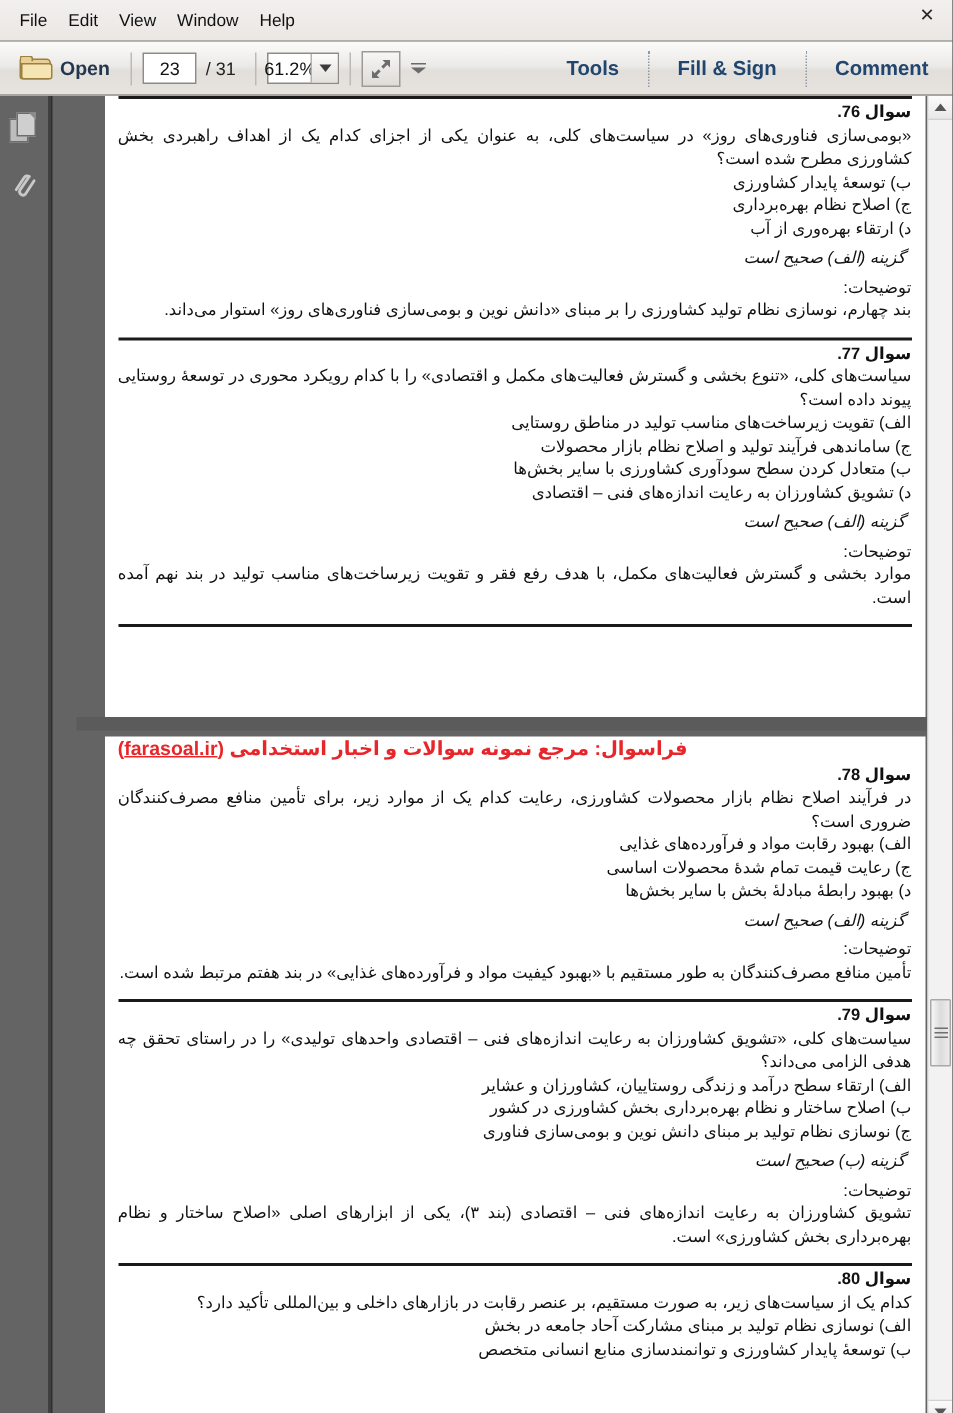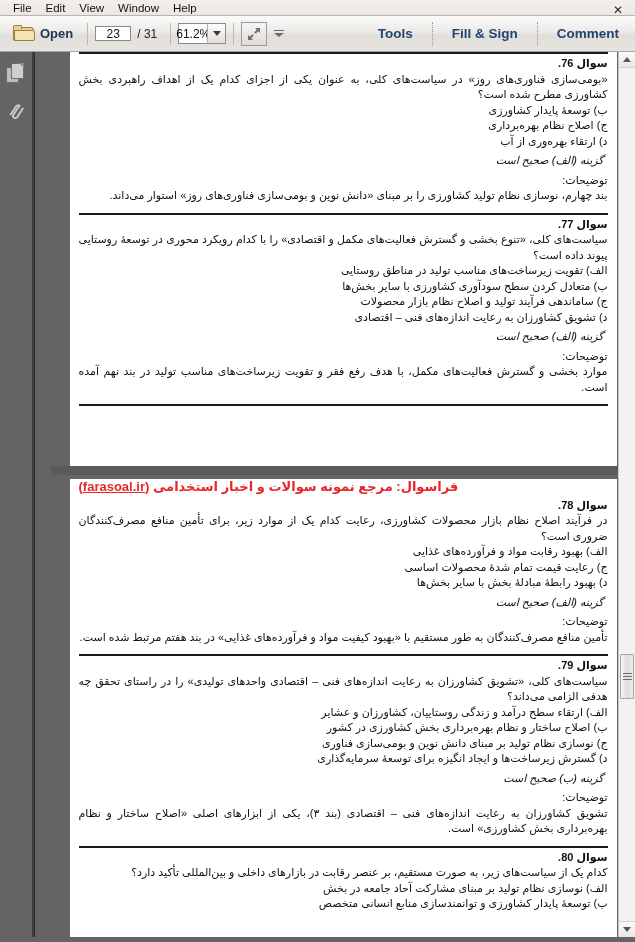--- a/index.html
+++ b/index.html
@@ -8,21 +8,21 @@
     margin: 0; padding: 0;
     width: 635px; height: 942px;
     overflow: hidden;
     background: #646464;
     font-family: "Liberation Sans", "DejaVu Sans", sans-serif;
   }
 
   
   .menubar {
     direction: ltr;
-    height: 16px;
+    height: 28px;
     background: linear-gradient(to bottom, #f2f0ee 0%, #eae7e3 100%);
     border-bottom: 1px solid #b9b5b0;
     display: flex;
     align-items: center;
     padding: 0 6px;
     position: relative;
   }
   .menubar .mi {
     font-size: 11.5px;
     color: #111;
@@ -86,21 +86,21 @@
     flex: none;
   }
   .sep-dot {
     width: 0; height: 24px;
     border-left: 1px dotted #8f9aa6;
     margin: 0 9px;
     flex: none;
   }
 
   .pagebox {
-    width: 36px; height: 15px;
+    width: 36px; height: 21px;
     background: #fff;
     border: 1px solid #8e8a85;
     font-size: 12px; color: #111;
     display: flex; align-items: center; justify-content: center;
     cursor: text;
   }
   .pagetotal {
     font-size: 12px; color: #222;
     margin: 0 6px;
     white-space: nowrap;
@@ -396,22 +396,22 @@
           <p class="expl-label">توضیحات:</p>
           <p class="expl">بند چهارم، نوسازی نظام تولید کشاورزی را بر مبنای «دانش نوین و بومی‌سازی فناوری‌های روز» استوار می‌داند.</p>
         </div>
 
         <hr class="hr-strong" style="margin-top:9px">
 
         <div>
           <p class="q-num">سوال 77.</p>
           <p class="q-text">سیاست‌های کلی، «تنوع بخشی و گسترش فعالیت‌های مکمل و اقتصادی» را با کدام رویکرد محوری در توسعهٔ روستایی پیوند داده است؟</p>
           <p class="opt">الف) تقویت زیرساخت‌های مناسب تولید در مناطق روستایی</p>
+          <p class="opt">ج) ساماندهی فرآیند تولید و اصلاح نظام بازار محصولات</p>
           <p class="opt">ب) متعادل کردن سطح سودآوری کشاورزی با سایر بخش‌ها</p>
-          <p class="opt">ج) ساماندهی فرآیند تولید و اصلاح نظام بازار محصولات</p>
           <p class="opt">د) تشویق کشاورزان به رعایت اندازه‌های فنی – اقتصادی</p>
           <p class="ans">گزینه (الف) صحیح است</p>
           <p class="expl-label">توضیحات:</p>
           <p class="expl">موارد بخشی و گسترش فعالیت‌های مکمل، با هدف رفع فقر و تقویت زیرساخت‌های مناسب تولید در بند نهم آمده است.</p>
         </div>
 
         <hr class="hr-strong" style="margin-top:9px">
       </div>
     </div>
 
@@ -434,21 +434,20 @@
         </div>
 
         <hr class="hr-strong" style="margin-top:9px">
 
         <div>
           <p class="q-num">سوال 79.</p>
           <p class="q-text">سیاست‌های کلی، «تشویق کشاورزان به رعایت اندازه‌های فنی – اقتصادی واحدهای تولیدی» را در راستای تحقق چه هدفی الزامی می‌داند؟</p>
           <p class="opt">الف) ارتقاء سطح درآمد و زندگی روستاییان، کشاورزان و عشایر</p>
           <p class="opt">ب) اصلاح ساختار و نظام بهره‌برداری بخش کشاورزی در کشور</p>
           <p class="opt">ج) نوسازی نظام تولید بر مبنای دانش نوین و بومی‌سازی فناوری</p>
-          <p class="opt">د) گسترش زیرساخت‌ها و ایجاد انگیزه برای توسعهٔ سرمایه‌گذاری</p>
           <p class="ans">گزینه (ب) صحیح است</p>
           <p class="expl-label">توضیحات:</p>
           <p class="expl">تشویق کشاورزان به رعایت اندازه‌های فنی – اقتصادی (بند ۳)، یکی از ابزارهای اصلی «اصلاح ساختار و نظام بهره‌برداری بخش کشاورزی» است.</p>
         </div>
 
         <hr class="hr-strong" style="margin-top:9px">
 
         <div>
           <p class="q-num">سوال 80.</p>
           <p class="q-text">کدام یک از سیاست‌های زیر، به صورت مستقیم، بر عنصر رقابت در بازارهای داخلی و بین‌المللی تأکید دارد؟</p>

